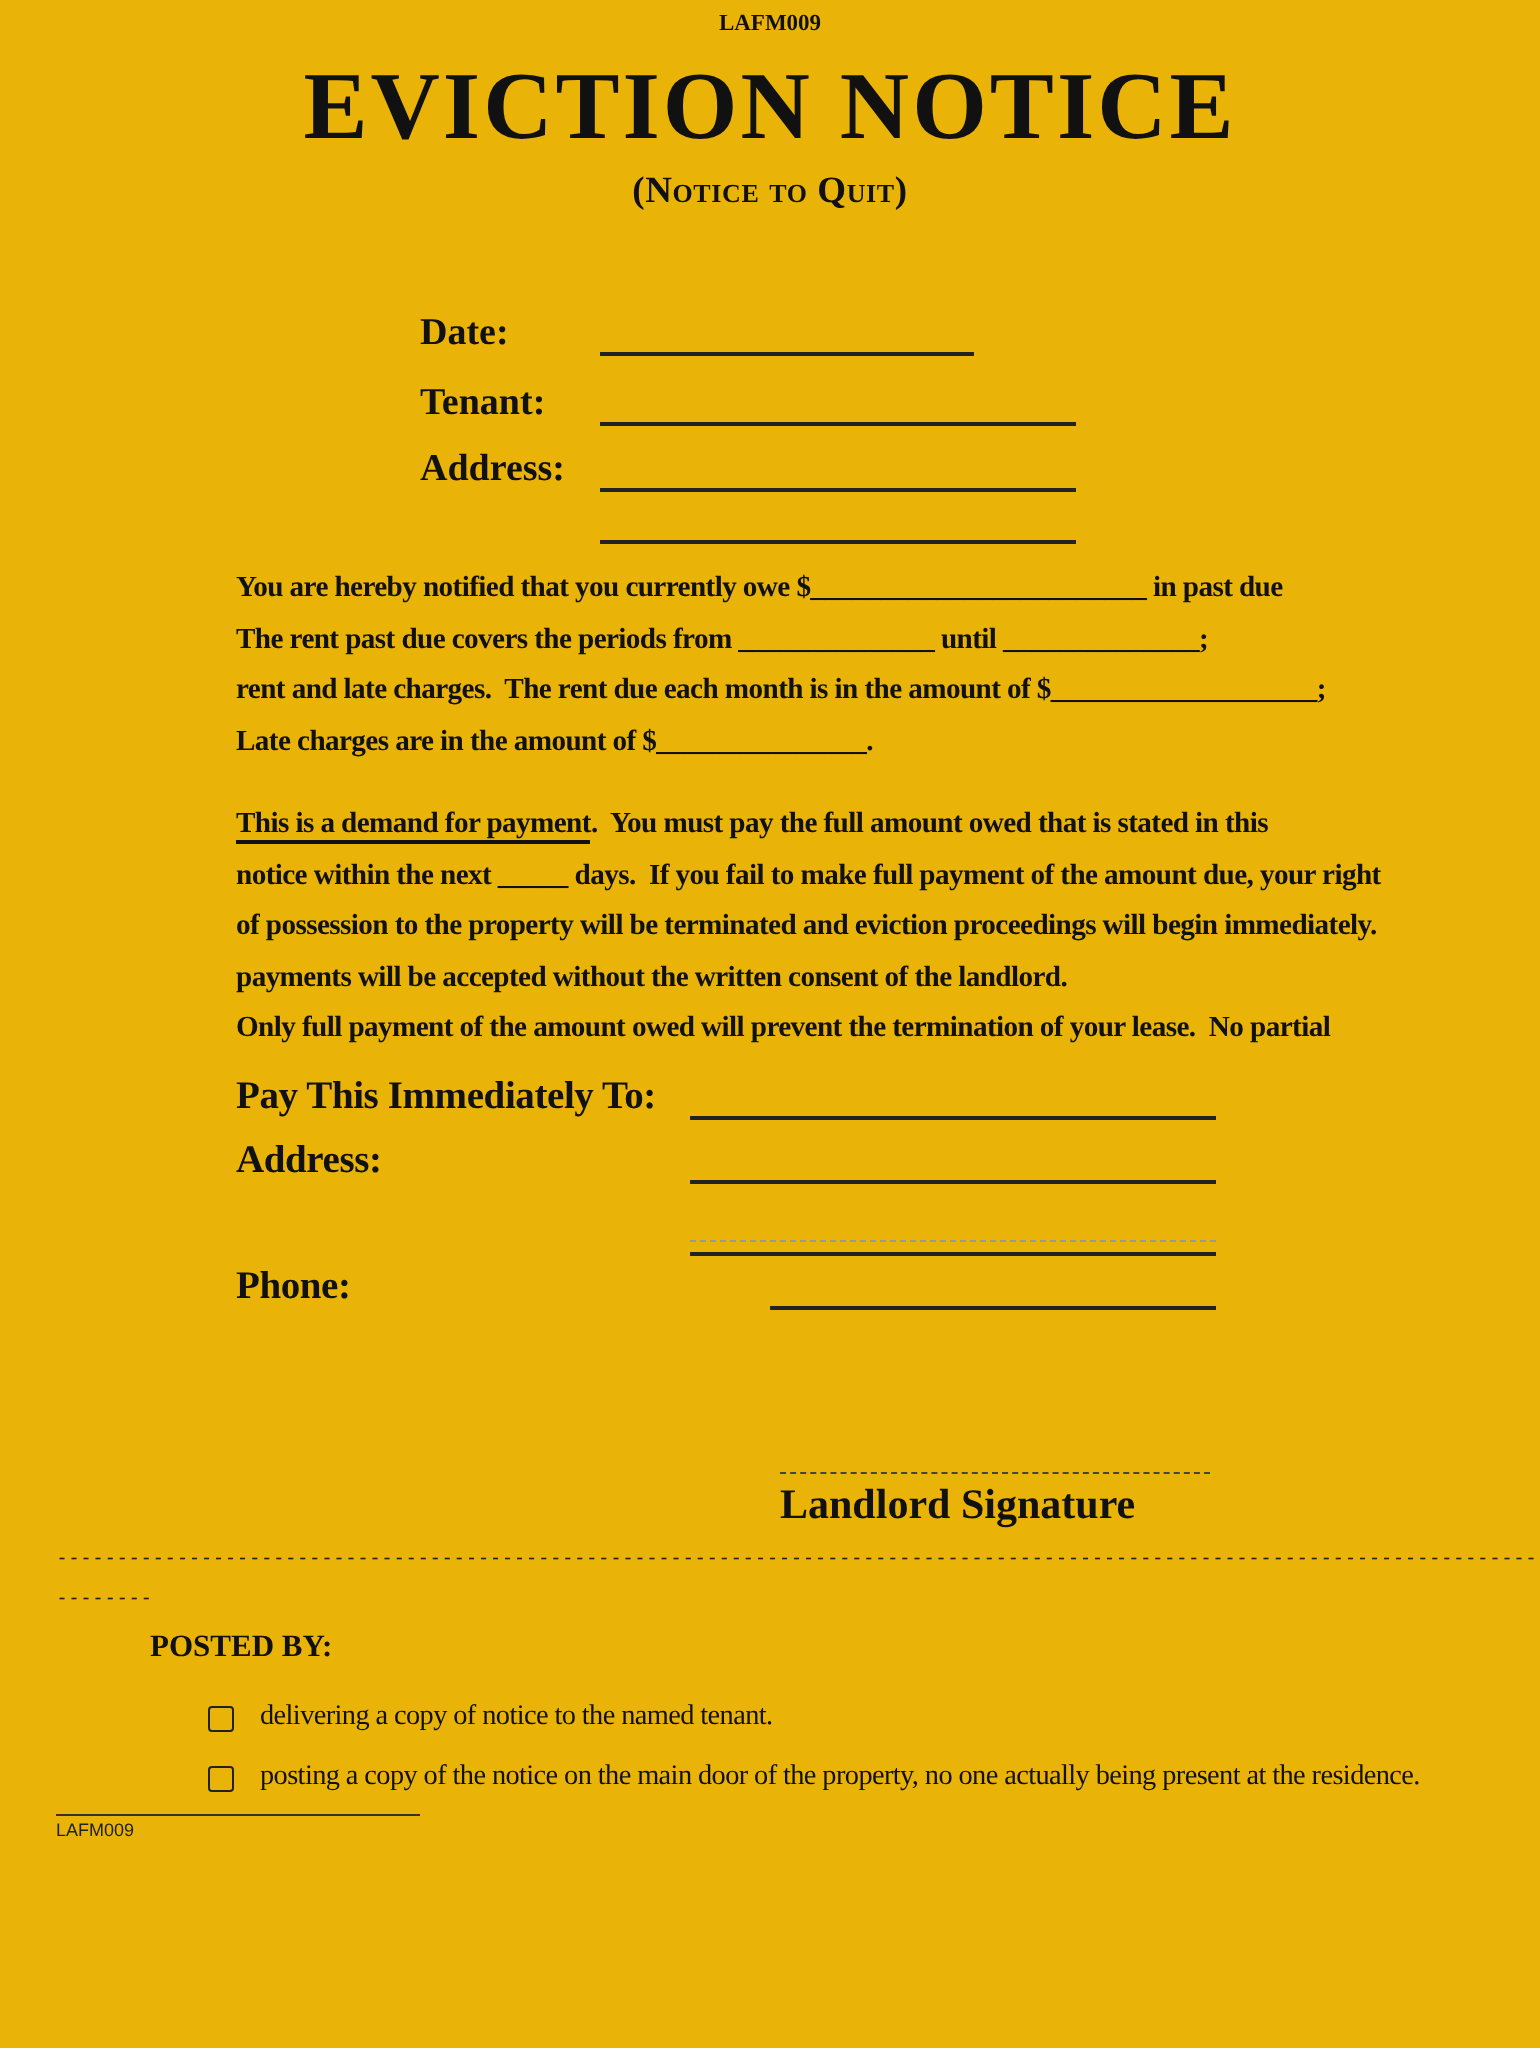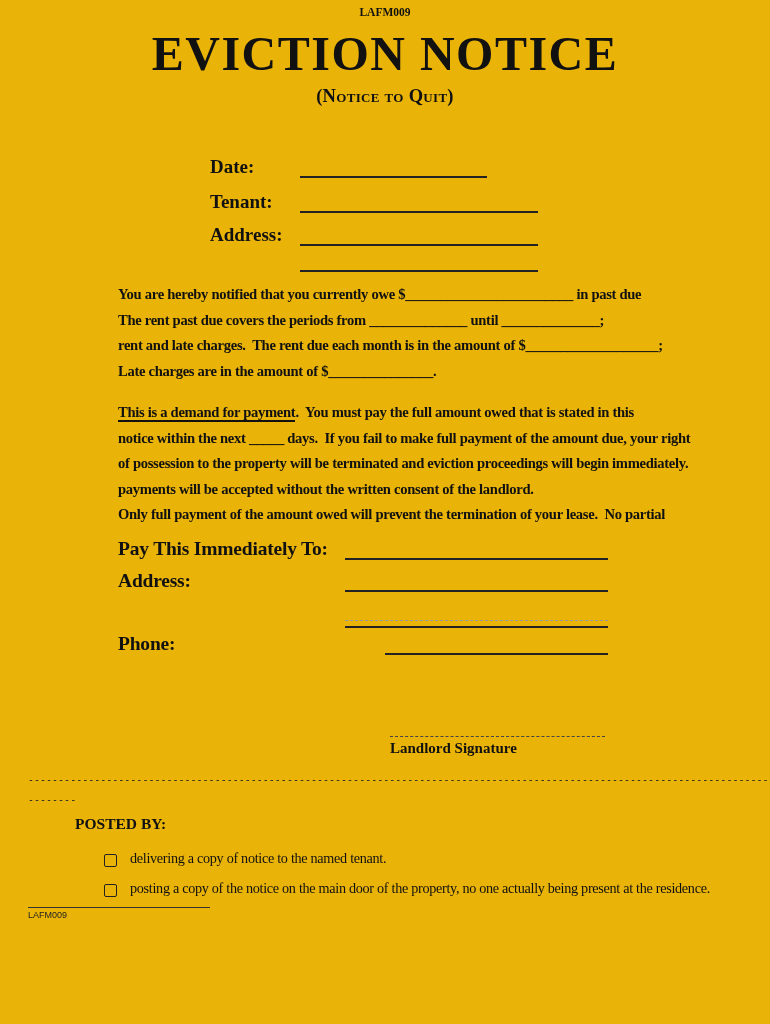--- a/index.html
+++ b/index.html
@@ -71,38 +71,38 @@
   .row-payaddr { top: 568px; }
   .row-phone { top: 631px; gap: 40px; }
   .line-payaddr2 {
     position: absolute; top: 620px; left: 345px; width: 263px; height: 5px;
     border-top: 1px dashed #999999; border-bottom: 2px solid #222222;
   }
 
   
   .sig-block { position: absolute; top: 724px; left: 390px; width: 215px; }
   .sig-line { height: 12px; border-bottom: 1.5px dashed #444444; }
-  .sig-label { font-weight: bold; font-size: 15px; margin-top: 3px; }
+  .sig-label { font-weight: bold; font-size: 21px; margin-top: 3px; }
 
   
   .separator {
     position: absolute; top: 770px; left: 28px; width: 739px;
     font-family: "DejaVu Sans Mono", monospace; font-size: 10px;
     line-height: 20px; color: #222222;
   }
   .separator .dash-long { white-space: nowrap; overflow: hidden; }
   .separator .dash-short { white-space: nowrap; }
 
   
   .posted-heading {
     position: absolute; top: 815px; left: 75px;
     font-weight: bold; font-size: 15.5px; font-family: Liberation Serif, serif;
   }
   .posted-options { position: absolute; top: 849px; left: 75px; width: 680px; }
-  .opt { display: flex; align-items: flex-end; margin-bottom: 12px; padding-left: 29px; }
+  .opt { display: flex; align-items: center; margin-bottom: 12px; padding-left: 29px; }
   .cb {
     width: 11px; height: 11px; border: 1.6px solid #222222;
     border-radius: 2px; margin-right: 13px; margin-top: 2px; flex: none;
   }
   .opt-label {
     font-size: 14.2px; letter-spacing: -0.3px; line-height: 18px;
     white-space: nowrap;
   }
 
   

